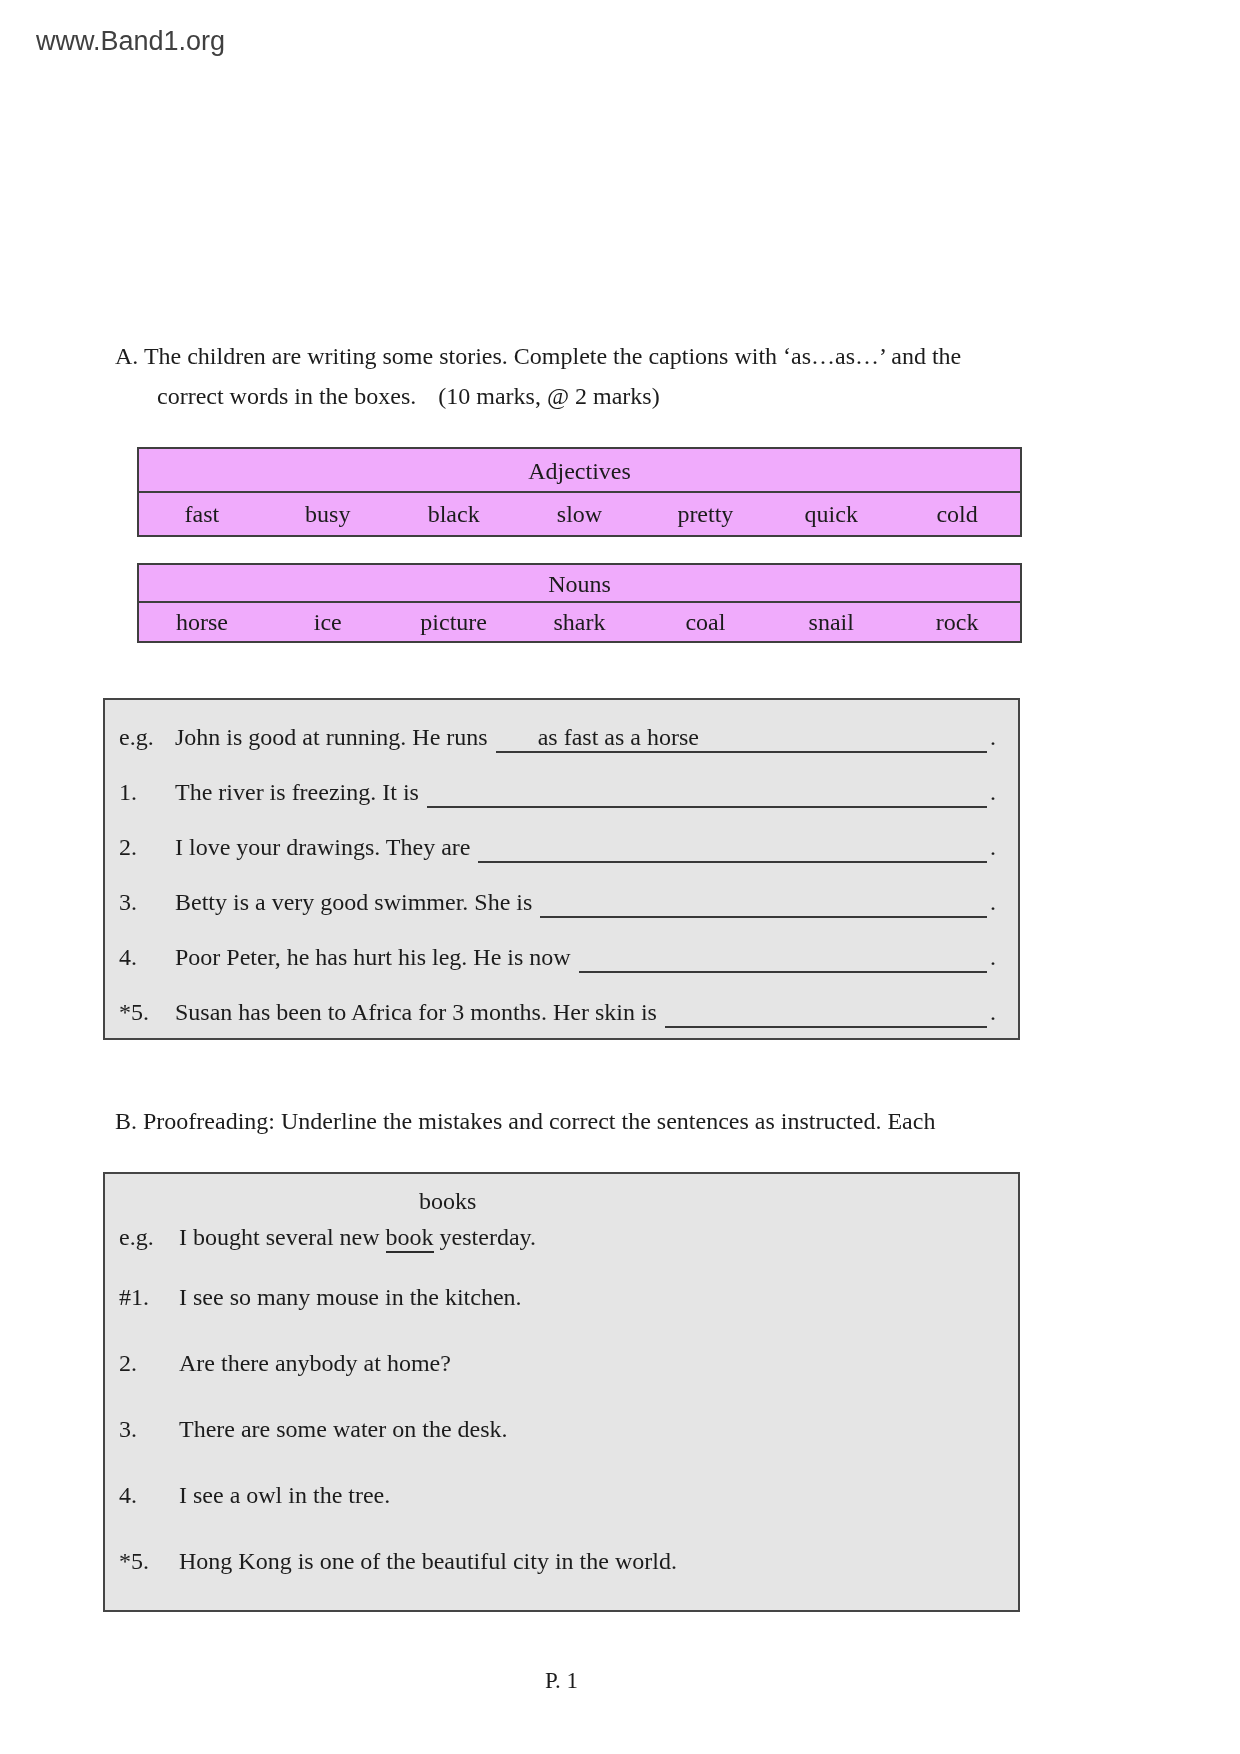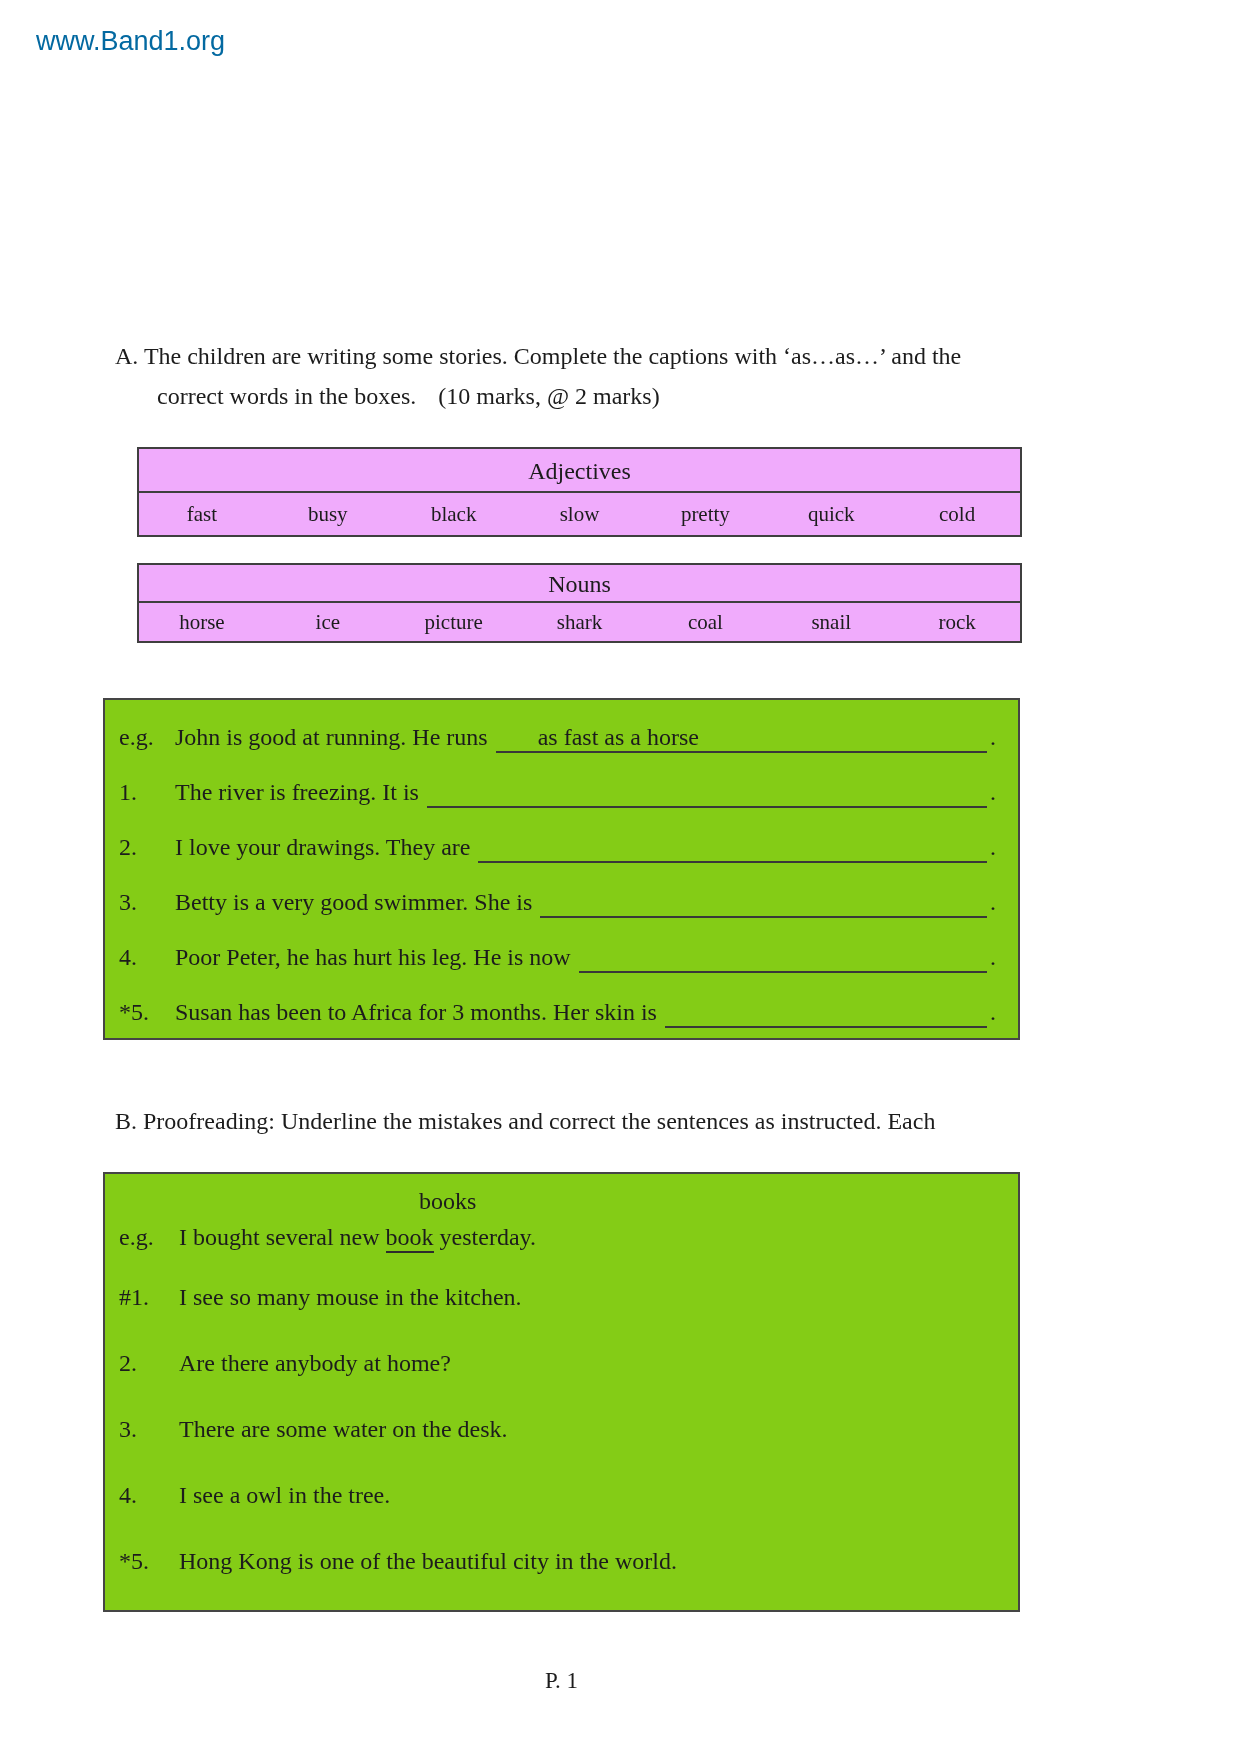--- a/index.html
+++ b/index.html
@@ -7,21 +7,21 @@
   body {
     width: 1240px; height: 1754px;
     position: relative;
     font-family: "Liberation Serif", serif;
     color: #1c1c1c;
     background: #ffffff;
   }
   .site-header {
     position: absolute; left: 36px; top: 26px;
     font-family: "Liberation Sans", sans-serif;
-    font-size: 27px; color: #0369a1;
+    font-size: 27px; color: #404040;
   }
   
   .secA-heading {
     position: absolute; left: 115px; top: 336px;
     font-size: 24px; line-height: 40px; white-space: nowrap;
   }
   .secA-heading .line2 { margin-left: 42px; }
   .secA-heading .marks { margin-left: 22px; }
   
   .word-table {
@@ -29,28 +29,28 @@
     border: 2px solid #3f3f3f; background: #f0abfc;
   }
   .word-table.adjectives { top: 447px; }
   .word-table.nouns { top: 563px; }
   .table-title {
     text-align: center; font-size: 24px;
     border-bottom: 2px solid #3f3f3f;
   }
   .adjectives .table-title { height: 44px; line-height: 44px; }
   .nouns .table-title { height: 38px; line-height: 38px; }
-  .word-row { display: flex; font-size: 21px; }
+  .word-row { display: flex; font-size: 24px; }
   .adjectives .word-row { height: 42px; align-items: center; }
   .nouns .word-row { height: 38px; align-items: center; }
   .word-cell { flex: 1 1 0; text-align: center; }
   
   .exercise-box {
     position: absolute; left: 103px; width: 917px;
-    border: 2px solid #454545; background: #84cc16;
+    border: 2px solid #454545; background: #e5e5e5;
   }
   .box-a { top: 698px; height: 342px; padding: 12px 22px 0 14px; }
   .box-b { top: 1172px; height: 440px; padding: 14px 22px 0 14px; }
   .ex-row {
     display: flex; align-items: baseline;
     font-size: 24px; white-space: nowrap;
   }
   .box-a .ex-row { height: 55px; padding-top: 12px; }
   .ex-label { flex: 0 0 56px; }
   .ex-text { flex: 0 0 auto; padding-right: 8px; }

